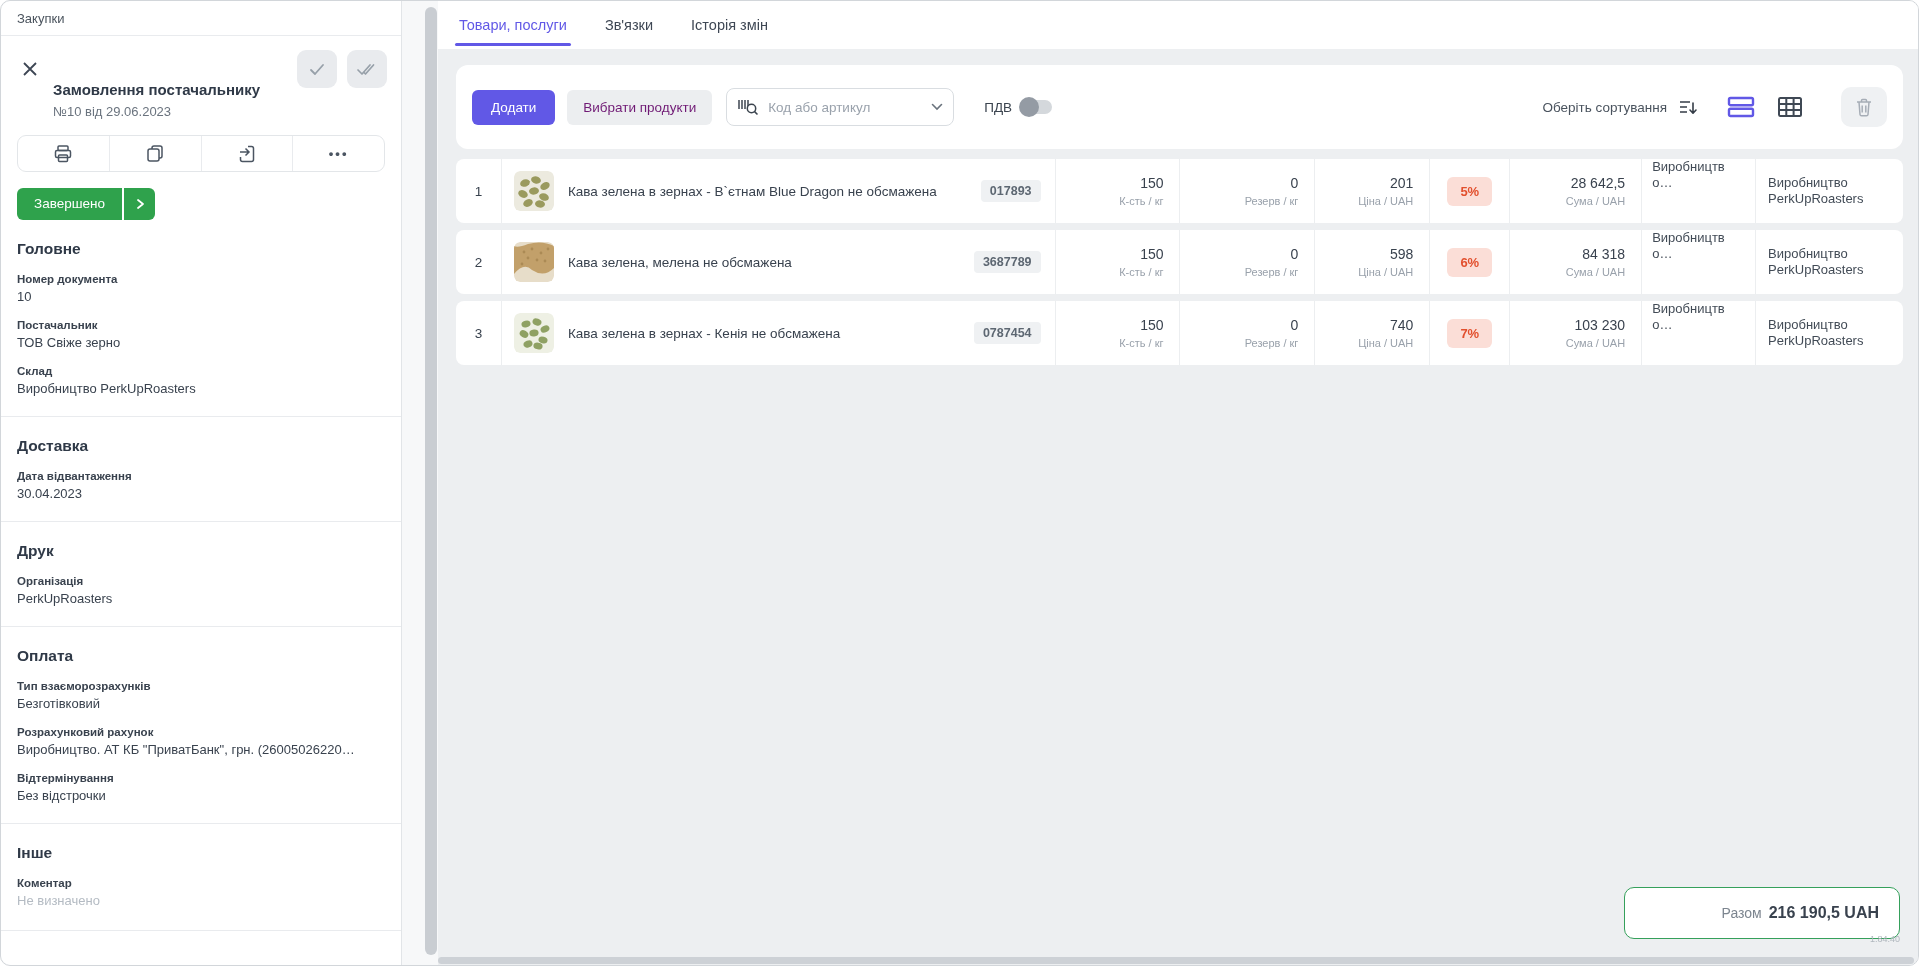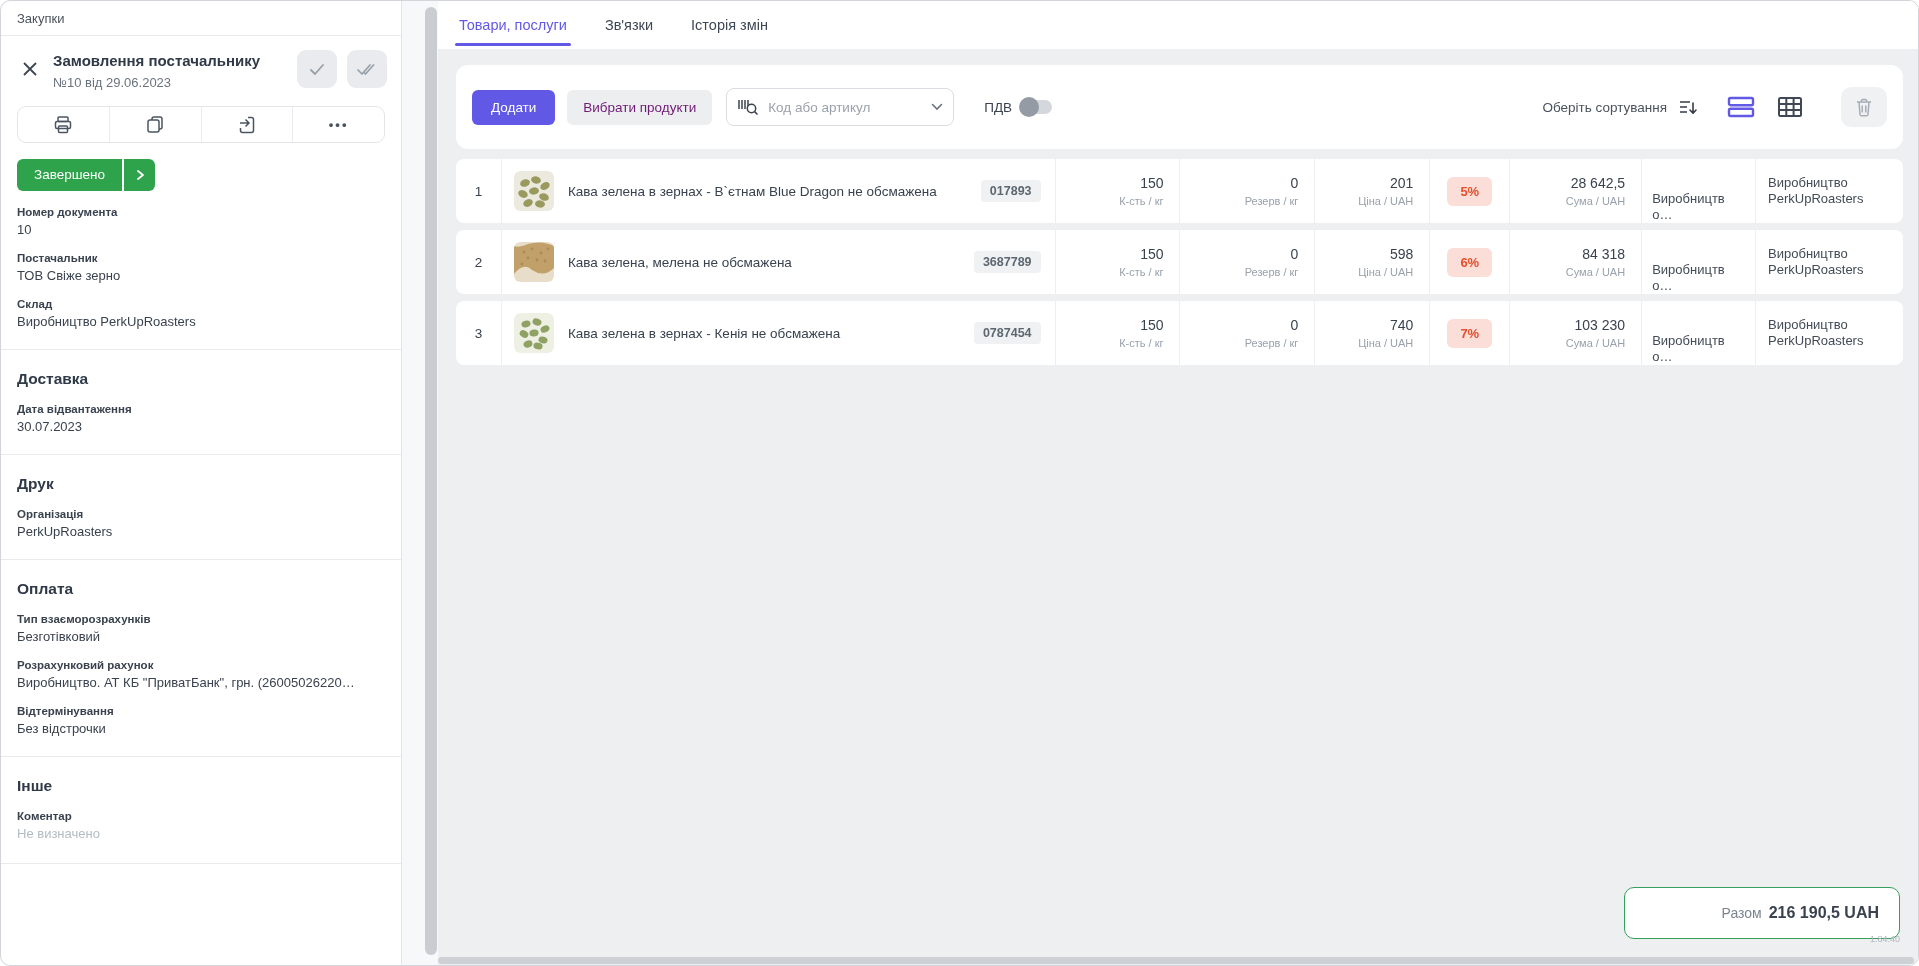--- a/index.html
+++ b/index.html
@@ -14,21 +14,21 @@
 
   
   .sidebar {
     position:absolute; left:0; top:0; width:401px; height:100%;
     background:#fff; border-right:1px solid #e2e5e8; border-radius:10px 0 0 10px;
   }
   .crumb { padding:10px 16px 9px; font-size:13px; color:#4b545e; }
   .sb-divider { border-top:1px solid #e9ebee; }
   .doc-head { display:flex; align-items:flex-start; padding:14px 14px 10px 16px; gap:10px; }
   .close-btn { width:26px; height:26px; display:flex; align-items:center; justify-content:center; cursor:pointer; margin-top:6px; }
-  .doc-titles { flex:1; padding-top:2px; }
+  .doc-titles { flex:1; padding-top:2px;margin-top:29px; }
   .doc-title { font-size:15px; font-weight:bold; color:#2f3947; }
   .doc-sub { font-size:13px; color:#6a737e; margin-top:6px; }
   .check-btns { display:flex; gap:10px; }
   .check-btn { width:40px; height:38px; border-radius:9px; background:#e9ebee; display:flex; align-items:center; justify-content:center; }
   .btn-group { margin:6px 16px 0; display:flex; border:1px solid #e3e6e9; border-radius:9px; height:37px; background:#fff; }
   .btn-group .seg { flex:1; display:flex; align-items:center; justify-content:center; border-left:1px solid #e9ebee; cursor:pointer; }
   .btn-group .seg:first-child { border-left:none; }
   .status-row { margin:16px 16px 0; display:flex; }
   .status-main { background:#2fa24c; color:#fff; font-size:13.5px; padding:8px 17px 9px; border-radius:6px 0 0 6px; }
   .status-next { background:#2fa24c; width:31px; margin-left:2px; border-radius:0 6px 6px 0; display:flex; align-items:center; justify-content:center; }
@@ -75,21 +75,21 @@
   .c-num { width:45px; display:flex; align-items:center; justify-content:center; font-size:13.5px; color:#39424e; }
   .c-prod { width:554px; border-left:1px solid #eceef0; display:flex; align-items:center; padding:0 14px 0 12px; gap:14px; }
   .p-img { width:40px; height:40px; border-radius:6px; flex:none; }
   .p-name { flex:1; font-size:13.5px; color:#39424e; }
   .p-code { background:#eff1f3; color:#5d6772; font-size:12.5px; font-weight:bold; border-radius:4px; padding:4px 9px; }
   .c-qty { width:125px; } .c-res { width:135px; } .c-price { width:115px; } .c-sum { width:132px; }
   .num-val { font-size:14px; color:#39424e; }
   .num-lab { font-size:11px; color:#99a1ab; margin-top:4px; }
   .c-pct { width:80px; border-left:1px solid #eceef0; display:flex; align-items:center; justify-content:center; }
   .pct-badge { background:#fbded7; color:#e2502e; font-weight:bold; font-size:13px; border-radius:6px; padding:7px 13px; }
-  .c-maker { width:114px; border-left:1px solid #eceef0; display:flex; flex-direction:column; justify-content:flex-end; padding:0 10px; font-size:13px; color:#424b56; line-height:1.25; }
+  .c-maker { width:114px; border-left:1px solid #eceef0; display:flex; flex-direction:column; justify-content:flex-start; padding:0 10px; font-size:13px; color:#424b56; line-height:1.25; }
   .c-wh { width:148px; border-left:1px solid #eceef0; display:flex; flex-direction:column; justify-content:center; padding:0 12px; font-size:13px; color:#424b56; line-height:1.25; }
 
   .total-box {
     position:absolute; right:18px; bottom:26px; width:276px; height:52px;
     background:#fff; border:1px solid #35a05b; border-radius:10px;
     display:flex; align-items:center; justify-content:flex-end; padding-right:20px; gap:7px;
   }
   .total-label { font-size:14px; color:#7c858f; }
   .total-value { font-size:16px; font-weight:bold; color:#39424e; }
   .version { position:absolute; right:18px; bottom:21px; font-size:9px; color:#b0b7be; }
@@ -172,39 +172,40 @@
       <div class="status-next">
         <span>
           <svg width="12" height="12" viewBox="0 0 12 12">
               <path d="M4 2 L9 6 L4 10" stroke="#fff" stroke-width="1.8" fill="none" stroke-linecap="round" stroke-linejoin="round"></path>
             </svg>
         </span>
       </div>
     </div>
 
     <div class="section">
+      <h3>Головне</h3>
       <div class="field">
         <div class="f-label">Номер документа</div>
         <div class="f-value">10</div>
       </div>
       <div class="field">
         <div class="f-label">Постачальник</div>
         <div class="f-value">ТОВ Свіже зерно</div>
       </div>
       <div class="field">
         <div class="f-label">Склад</div>
         <div class="f-value">Виробництво PerkUpRoasters</div>
       </div>
     </div>
 
     <div class="section bordered">
       <h3>Доставка</h3>
       <div class="field">
         <div class="f-label">Дата відвантаження</div>
-        <div class="f-value">30.07.2023</div>
+        <div class="f-value">30.04.2023</div>
       </div>
     </div>
 
     <div class="section bordered">
       <h3>Друк</h3>
       <div class="field">
         <div class="f-label">Організація</div>
         <div class="f-value">PerkUpRoasters</div>
       </div>
     </div>

